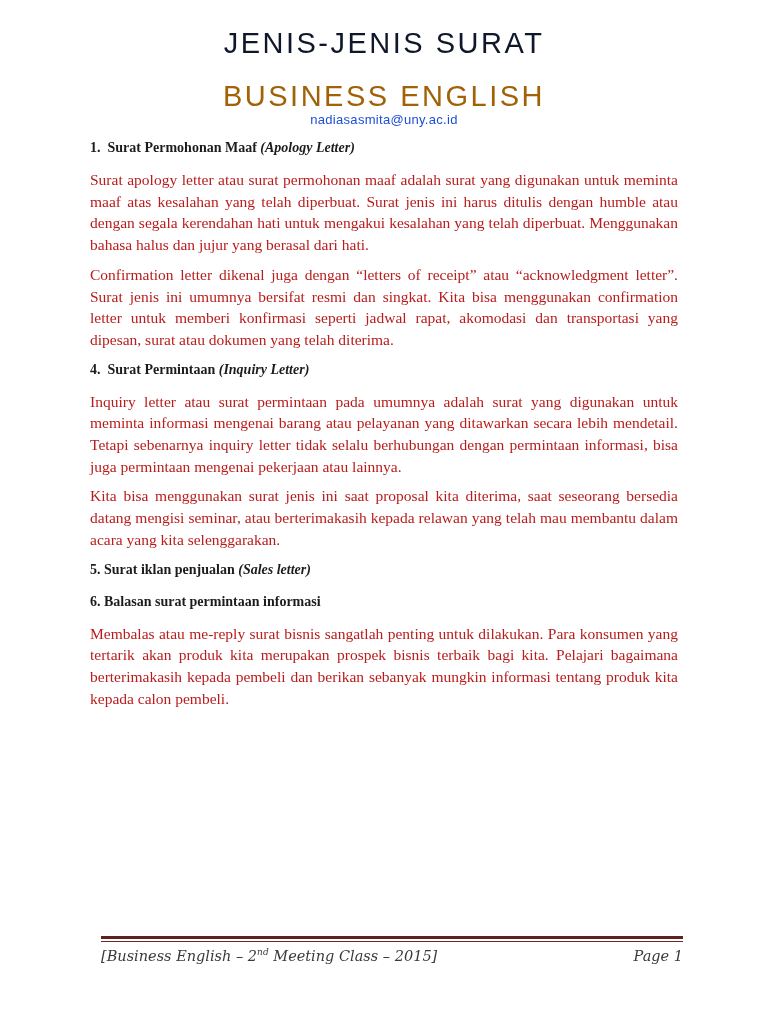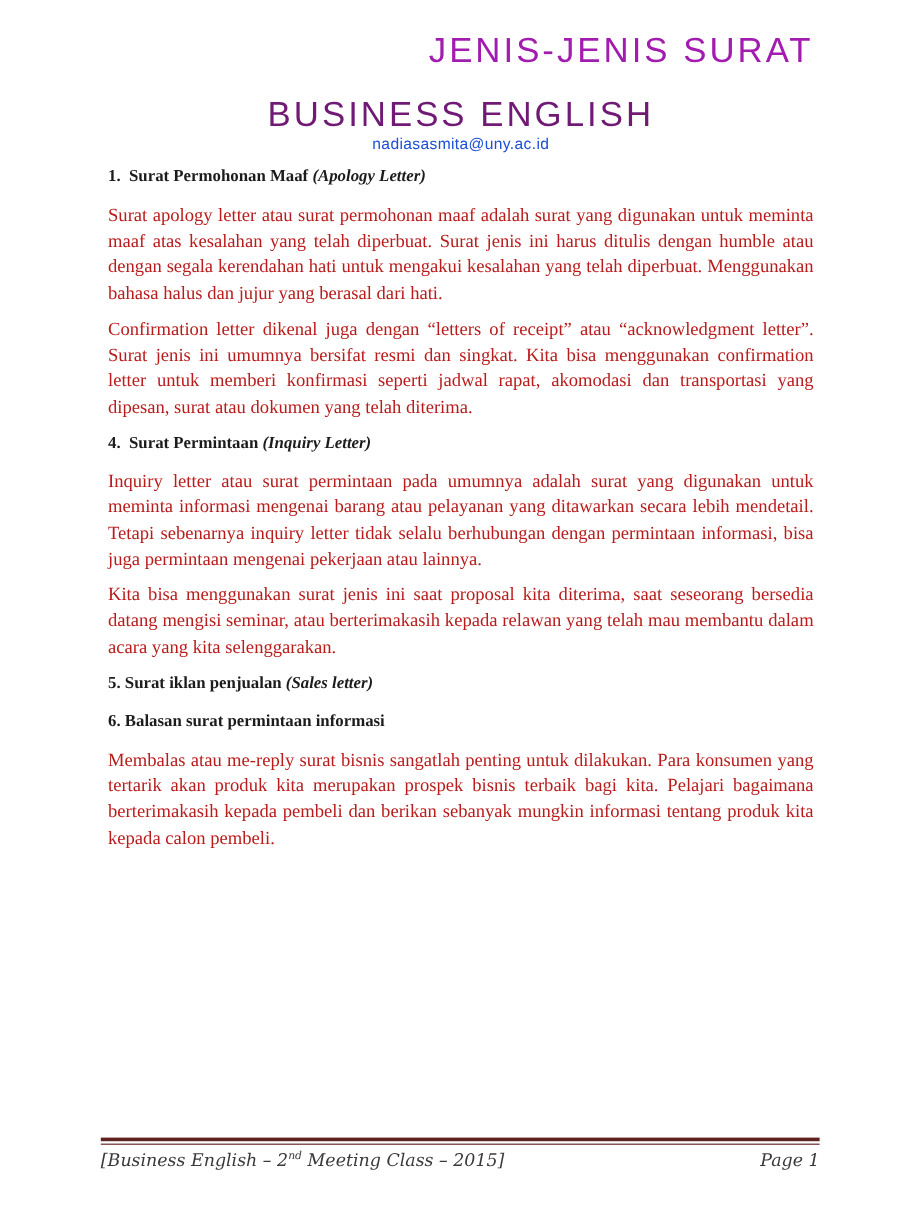--- a/index.html
+++ b/index.html
@@ -11,38 +11,38 @@
     margin: 0 auto;
     background: #ffffff;
     overflow: hidden;
     font-family: "Liberation Serif", serif;
     color: #1c1c1c;
   }
   .content {
     padding: 28px 90px 0 90px;
   }
   .doc-title {
-    text-align: right;
+    text-align: center;
     font-family: "Liberation Sans", sans-serif;
     font-weight: 400;
     font-size: 29px;
     line-height: 30px;
     letter-spacing: 2.5px;
-    color: #a21caf;
+    color: #0f172a;
     white-space: pre;
   }
   .doc-subtitle {
     margin-top: 24px;
     text-align: center;
     font-family: "Liberation Sans", sans-serif;
     font-weight: 400;
     font-size: 29px;
     line-height: 29px;
     letter-spacing: 2.5px;
-    color: #701a75;
+    color: #a16207;
     white-space: pre;
   }
   .doc-email {
     margin-top: 1px;
     text-align: center;
     font-family: "Liberation Sans", sans-serif;
     font-size: 13px;
     line-height: 16px;
     color: #1d4ed8;
     letter-spacing: 0.3px;
@@ -61,24 +61,23 @@
   }
   .section p {
     font-size: 15.5px;
     line-height: 21.7px;
     text-align: justify;
     margin-bottom: 8px;
     color: #b91c1c;
   }
   .footer {
     position: absolute;
-    left: 84px;
+    left: 101px;
     right: 85px;
     top: 936px;
-    margin-top: 12px;
   }
   .footer-rule-thick { height: 3px; background: #5d2120; }
   .footer-rule-thin  { height: 1px; background: #6b2a28; margin-top: 2px; }
   .footer-row {
     margin-top: 5px;
     display: flex;
     justify-content: space-between;
     font-family: "DejaVu Serif", serif;
     font-style: italic;
     font-size: 14.5px;

